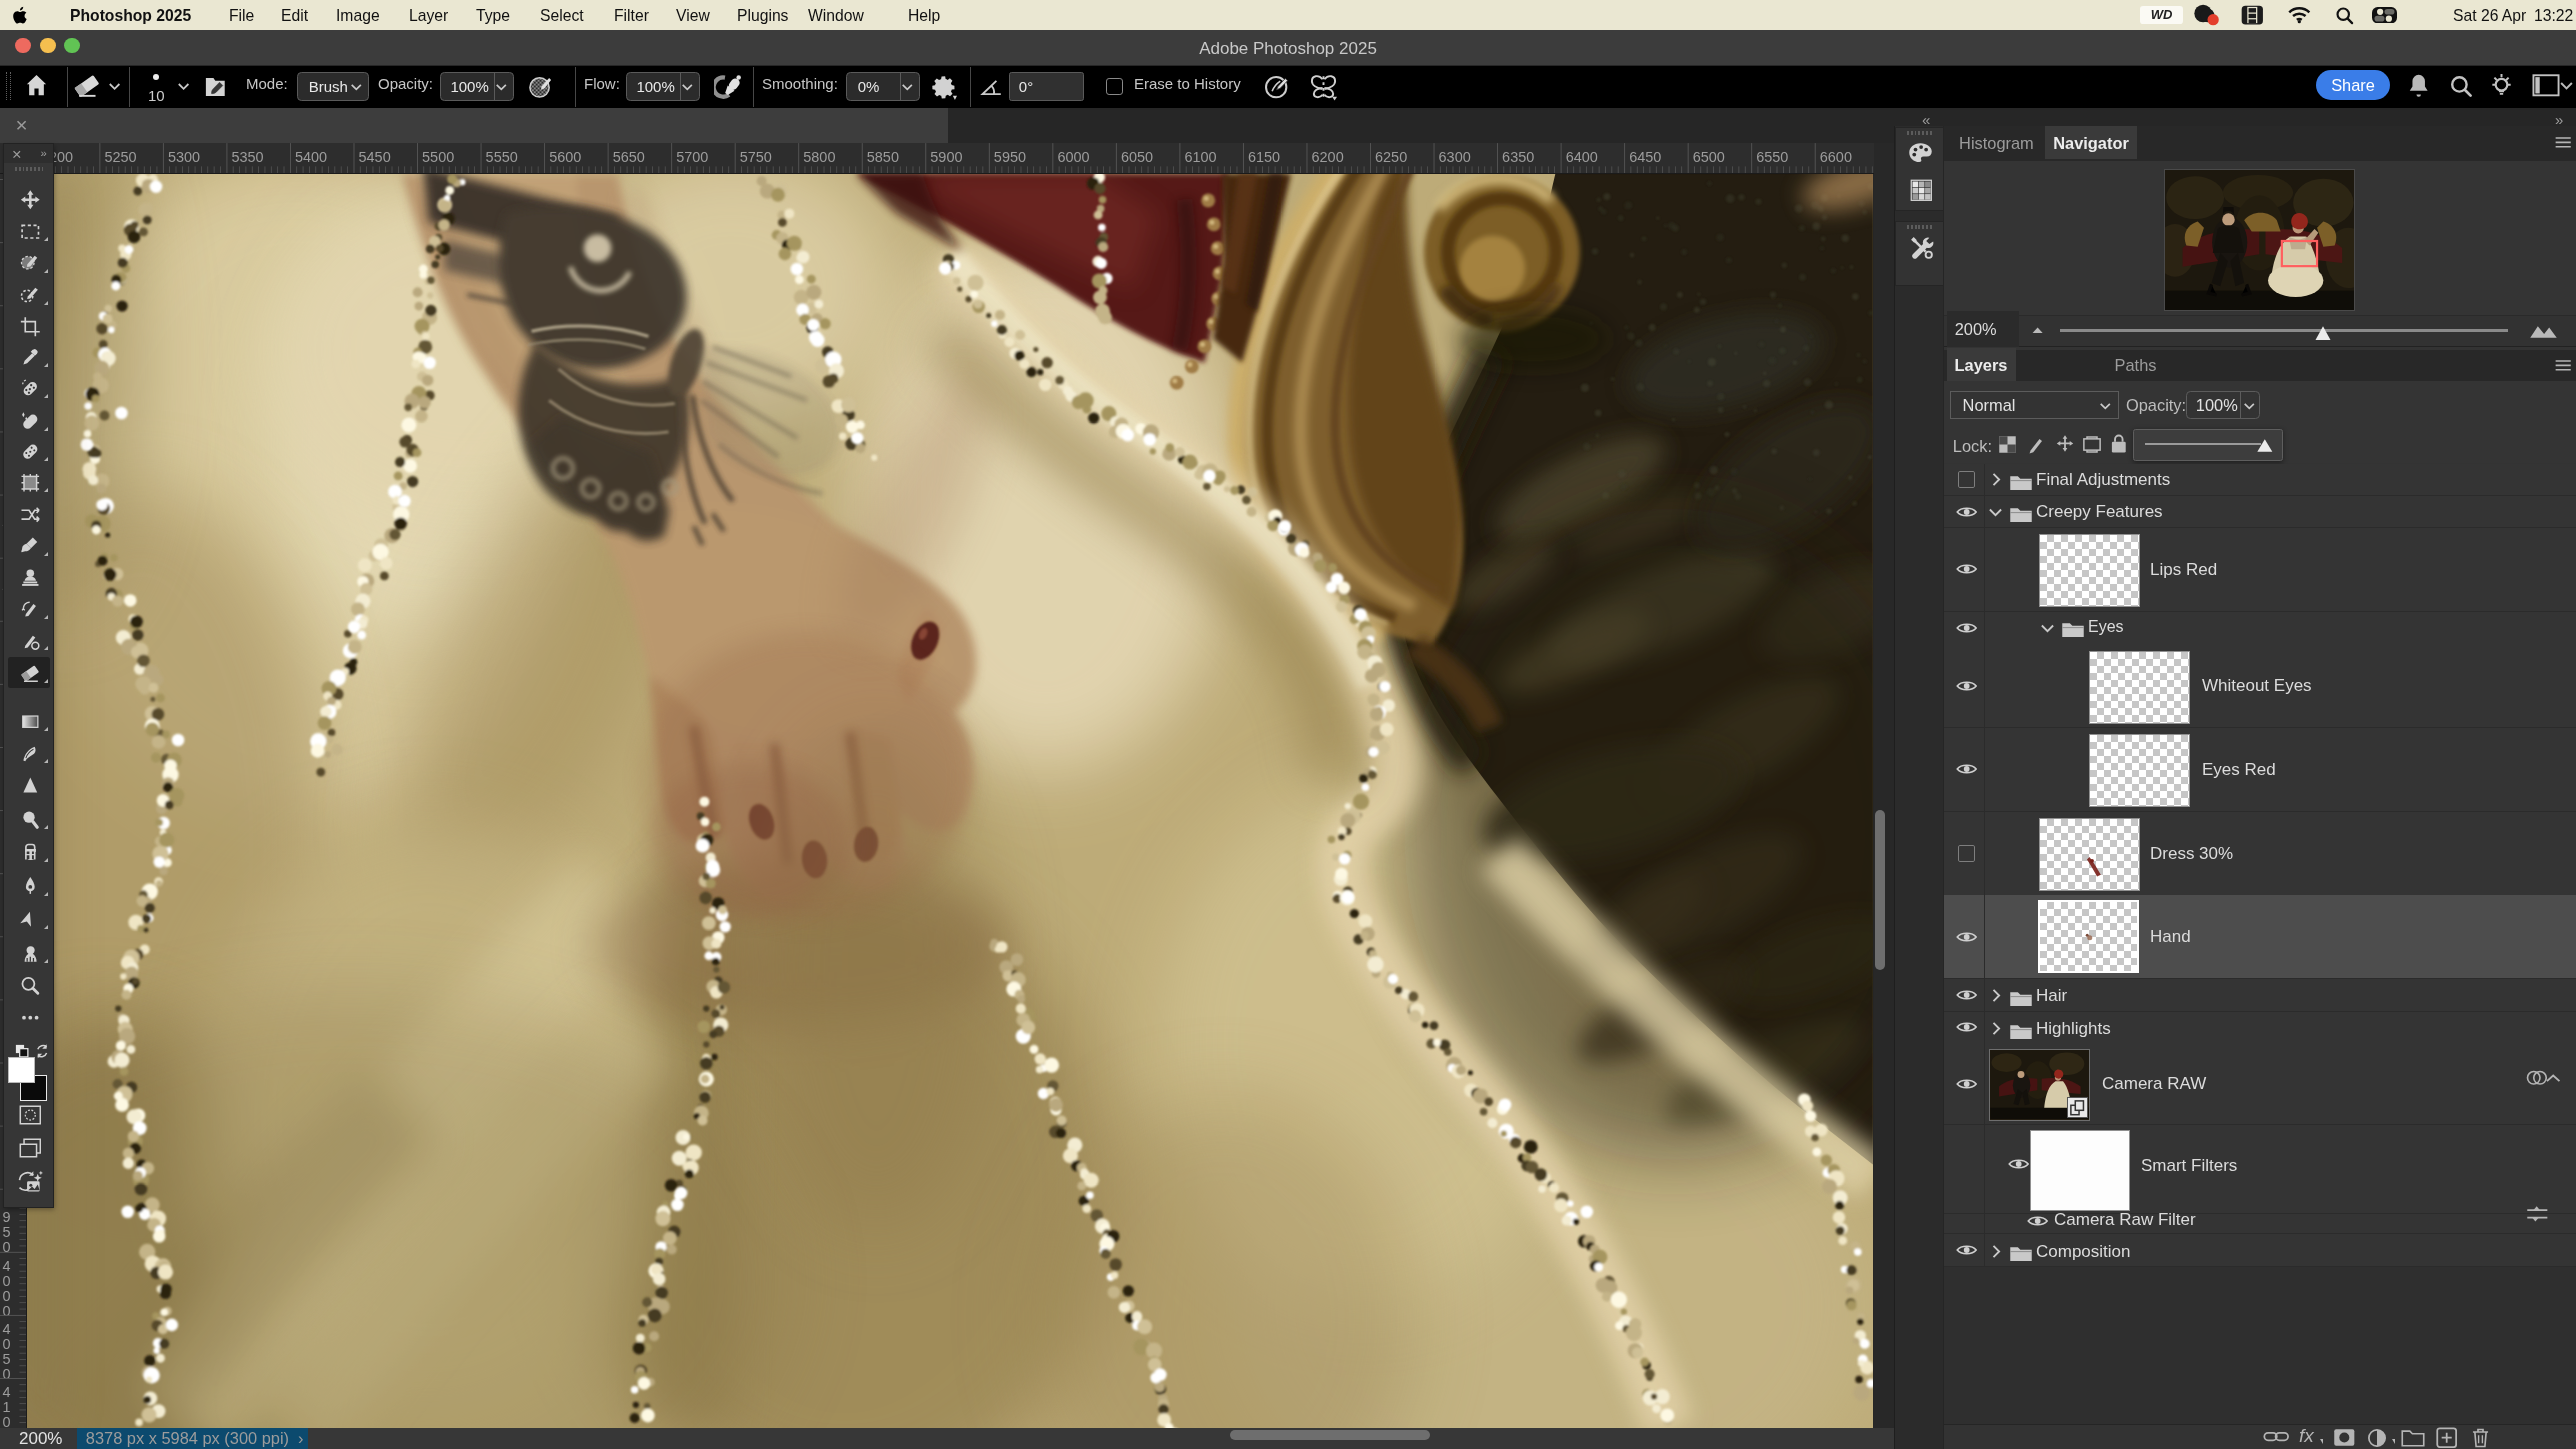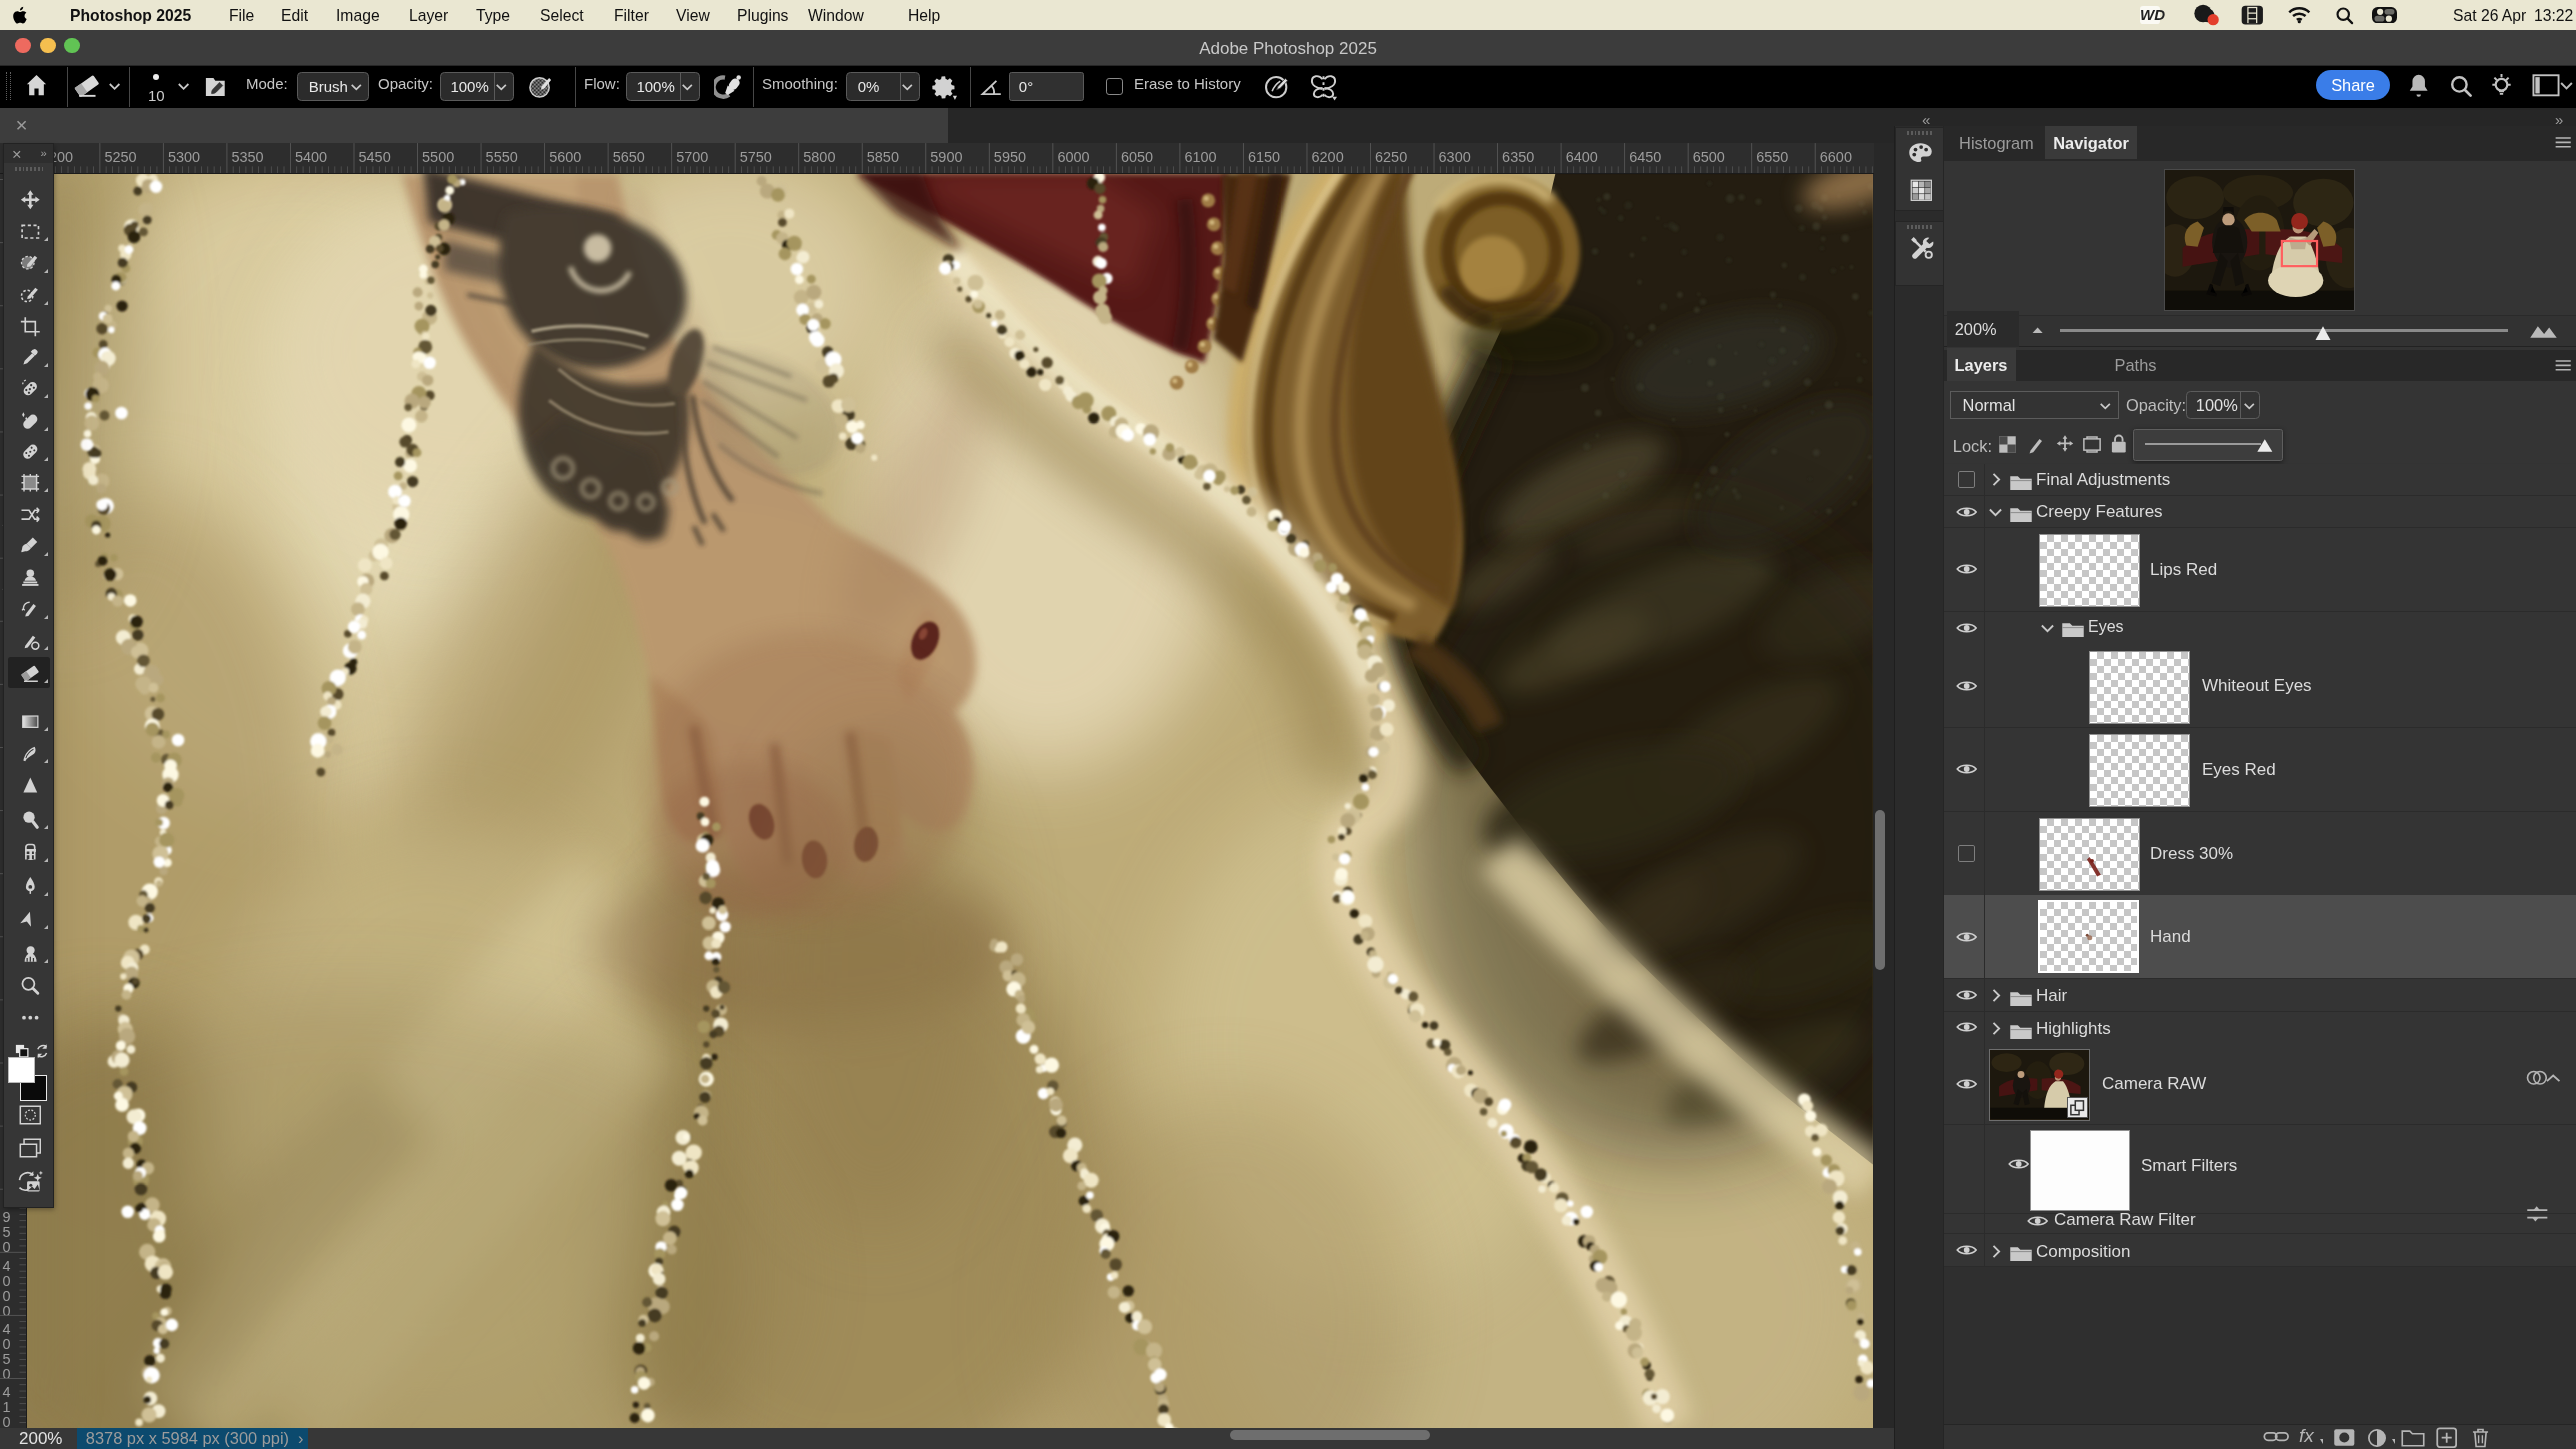--- a/index.html
+++ b/index.html
@@ -23,21 +23,21 @@
 <div class="mi" style="left:281px;">Edit</div>
 <div class="mi" style="left:336px;">Image</div>
 <div class="mi" style="left:409px;">Layer</div>
 <div class="mi" style="left:476px;">Type</div>
 <div class="mi" style="left:540px;">Select</div>
 <div class="mi" style="left:614px;">Filter</div>
 <div class="mi" style="left:676px;">View</div>
 <div class="mi" style="left:737px;">Plugins</div>
 <div class="mi" style="left:808px;">Window</div>
 <div class="mi" style="left:908px;">Help</div>
-<div class="abs" style="left:2140px;top:6.3px;width:20px;height:17.6px;background:#fbfaf4;border-radius:3.1px;color:#222;font-size:15px;font-weight:bold;text-align:center;line-height:18px;font-style:italic;">WD</div>
+<div class="abs" style="left:2140px;top:6.3px;width:43px;height:17.6px;background:#fbfaf4;border-radius:3.1px;color:#222;font-size:13px;font-weight:bold;text-align:center;line-height:18px;font-style:italic;">WD</div>
 <svg class="abs" style="left:2193px;top:4.4px;" width="29" height="22.6" viewBox="0 0 46 36">
       <circle cx="16" cy="15" r="14" fill="#1a1a1a"></circle>
       <circle cx="23" cy="18" r="11" fill="#1a1a1a"></circle>
       <circle cx="32" cy="25" r="9" fill="#e33e2b"></circle>
     </svg>
 <svg class="abs" style="left:2241px;top:5px;" width="22.6" height="20" viewBox="0 0 36 32">
       <rect x="1" y="1" width="34" height="30" rx="6" fill="#1c1c1c"></rect>
       <rect x="10" y="3" width="16" height="26" fill="#eae7d2"></rect>
       <rect x="12" y="5" width="12" height="7" fill="#1c1c1c"></rect>
       <rect x="12" y="14" width="12" height="7" fill="#1c1c1c"></rect>

